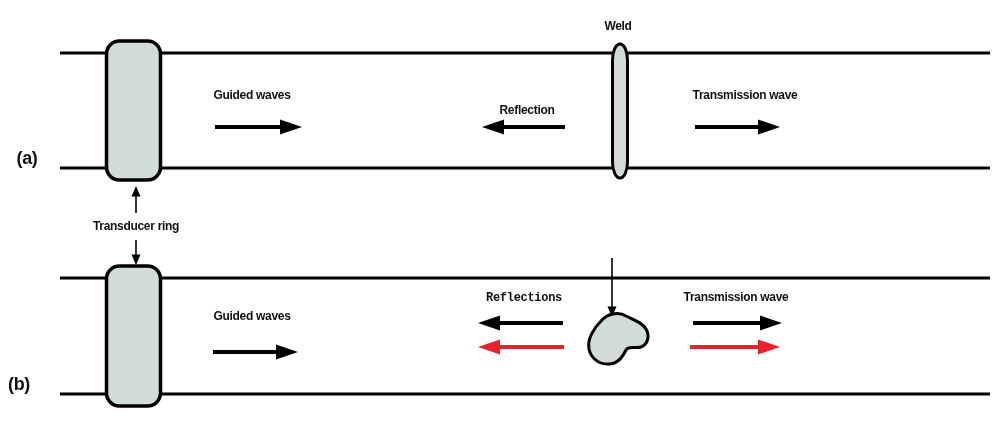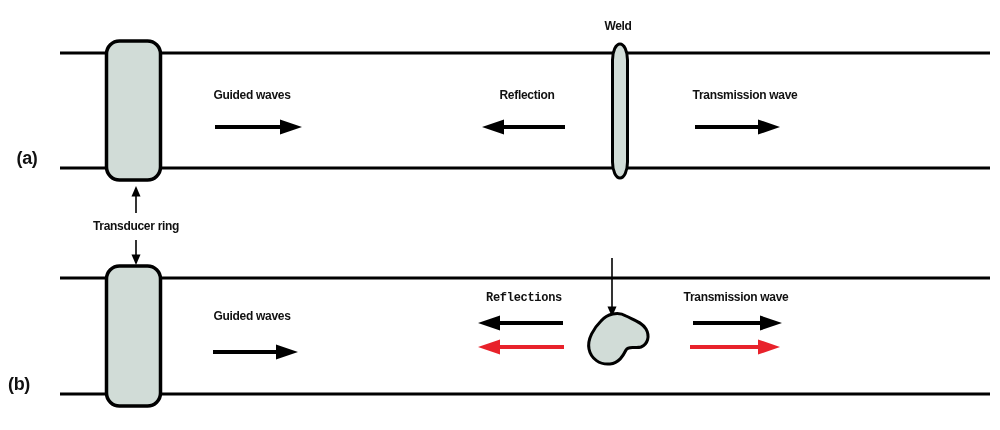--- a/index.html
+++ b/index.html
@@ -120,21 +120,21 @@
     <g>
       <line class="red-stroke" x1="690" y1="347" x2="762" y2="347" stroke-width="4"></line>
       <polygon class="red-fill" points="780,347 758,339.5 758,354.5"></polygon>
     </g>
   </svg>
 
   <div class="lbl panel-letter" style="left:27px; top:158px;">(a)</div>
 
   <div class="lbl" style="left:252px; top:95px;">Guided waves</div>
 
-  <div class="lbl" style="left:527px; top:95px;text-align:right;">Reflection</div>
+  <div class="lbl" style="left:527px; top:110px;text-align:right;">Reflection</div>
 
   <div class="lbl" style="left:618px; top:26px;">Weld</div>
 
   <div class="lbl" style="left:745px; top:95px;">Transmission wave</div>
 
   <div class="lbl" style="left:136px; top:226px;">Transducer ring</div>
 
   <div class="lbl panel-letter" style="left:19px; top:384px;">(b)</div>
 
   <div class="lbl" style="left:252px; top:316px;">Guided waves</div>

